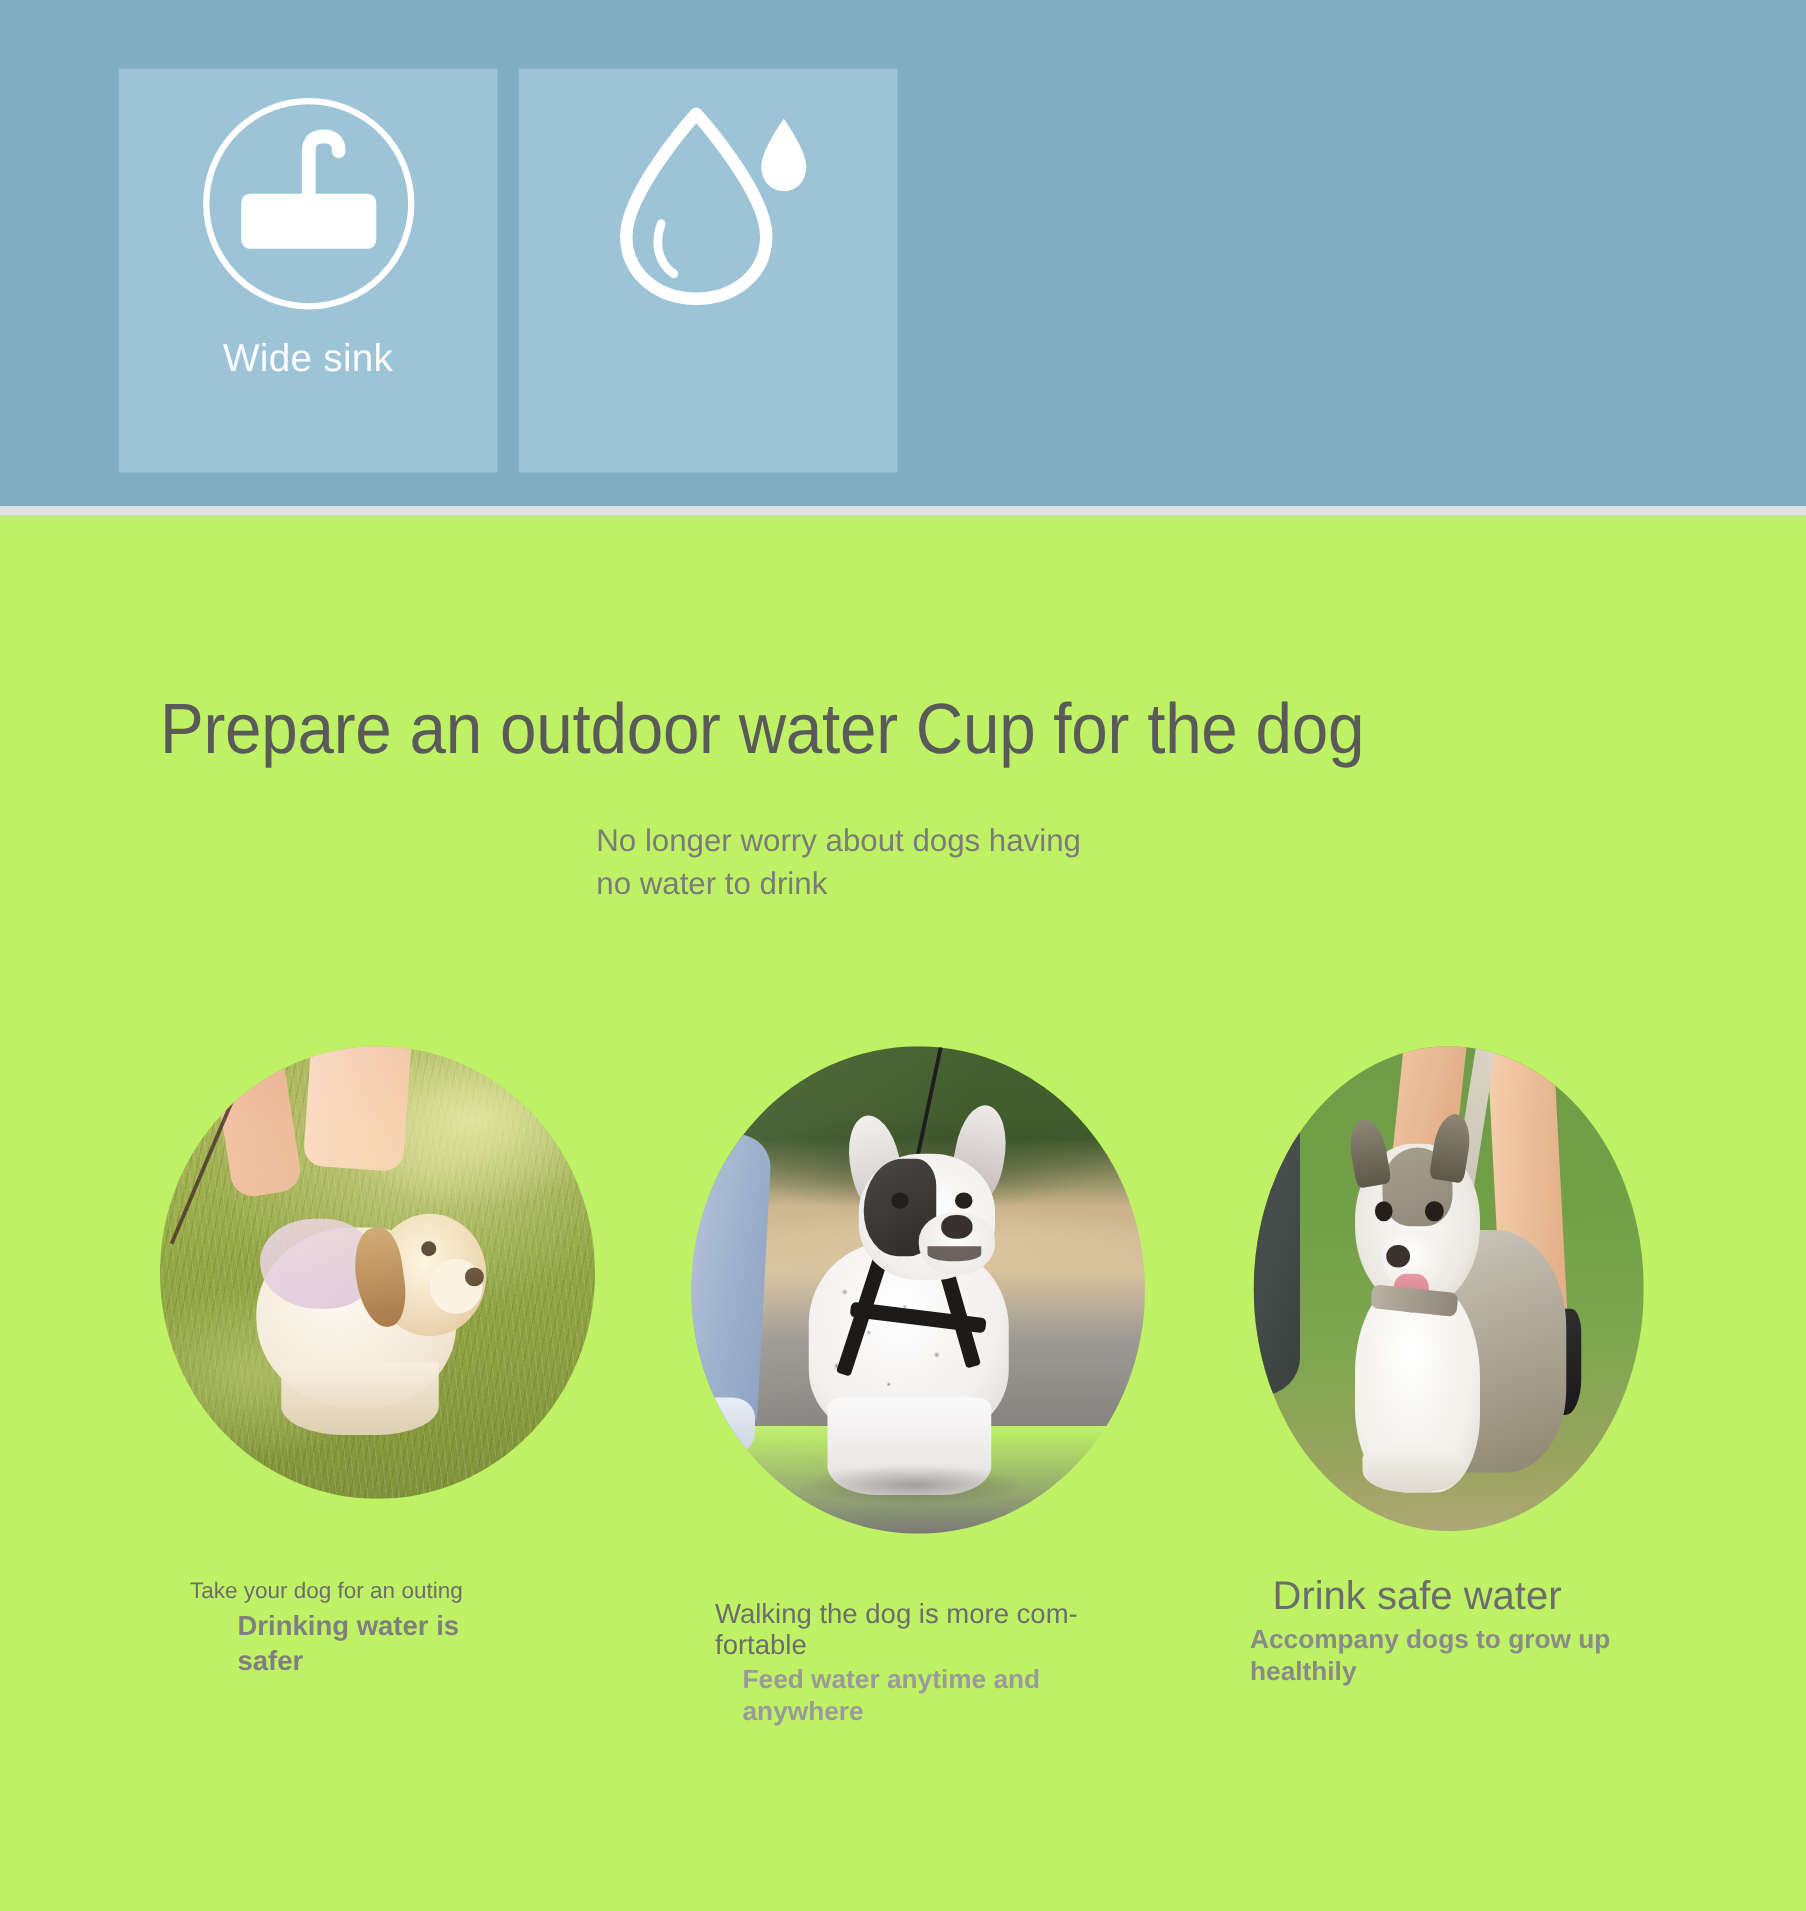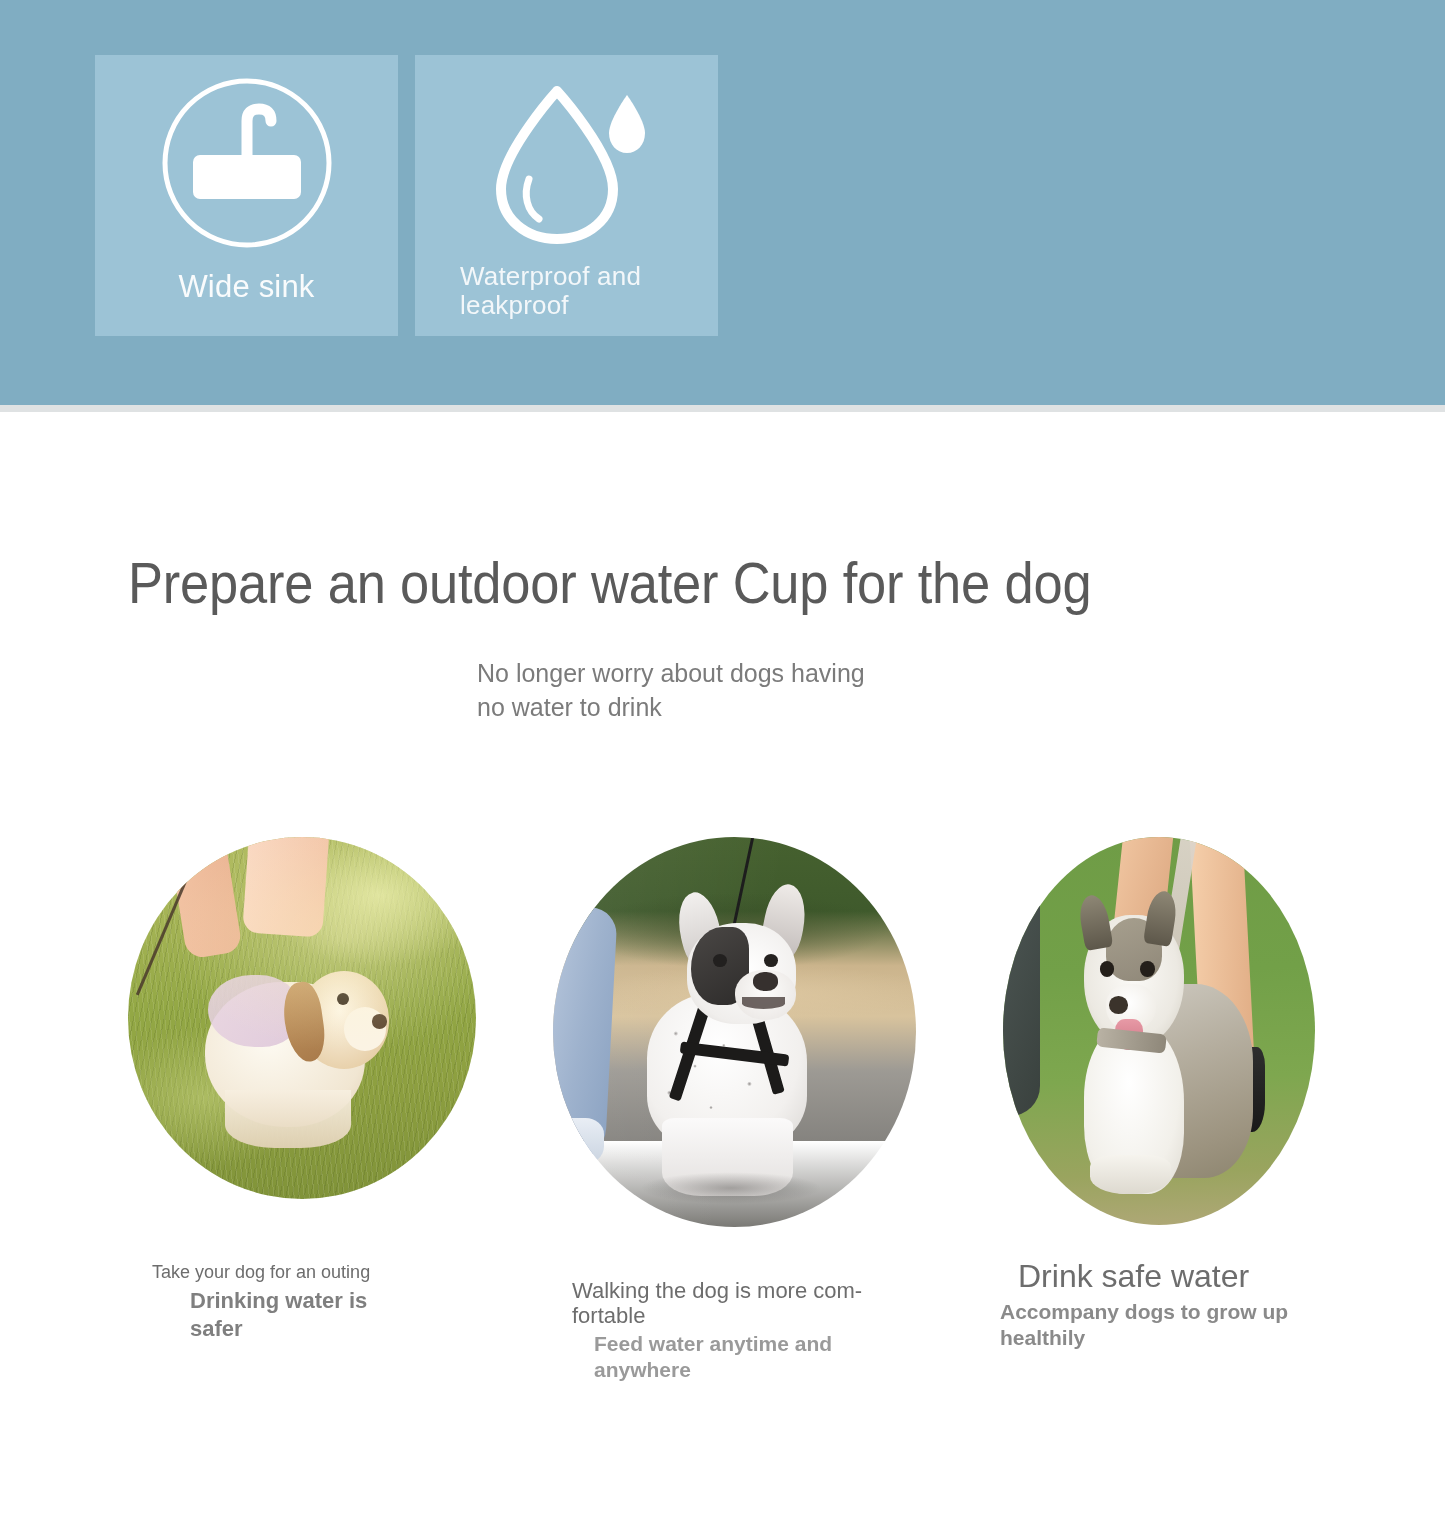--- a/index.html
+++ b/index.html
@@ -20,42 +20,42 @@
   .banner-seam {
     position:absolute; left:0; top:405px; width:1445px; height:7px;
     background:#dfe2e3;
   }
   .feature-cards {
     position:absolute; left:95px; top:55px;
     width:1258px; height:303px;
     display:flex; gap:17px;
   }
   .fcard {
-    width:303px; height:281px;
+    width:303px; height:323px;
     background:#9cc3d6;
     position:relative;
     display:flex; flex-direction:column;
   }
   .fcard-icon {
     height:215px;
     display:flex; align-items:center; justify-content:center;
   }
   .fcard-label {
     color:#ffffff;
     font-weight:300;
     line-height:1.12;
     letter-spacing:.2px;
   }
   .fcard.c1 .fcard-label { font-size:31px; text-align:center; opacity:.95; }
   .fcard.c2 .fcard-label { font-size:26px; text-align:center; opacity:.88; }
   .fcard.c3 .fcard-label { font-size:26px; text-align:left; padding-left:45px; margin-top:-8px; opacity:.88; }
   .fcard.c4 .fcard-label { font-size:23px; text-align:center; opacity:.88; }
 
   
-  .main { position:absolute; left:0; top:412px; width:1445px; height:1117px; background:#ffffff; }
+  .main { position:absolute; left:0; top:412px; width:1445px; height:1117px; background:#bef264; }
 
   .headline {
     position:absolute; left:128px; top:138px;
     width:1200px;
     font-size:57px;
     font-weight:400;
     color:#5a5a5a;
     letter-spacing:-0.2px;
     transform:scaleX(.92);
     transform-origin:left center;
@@ -262,21 +262,20 @@
 
 
       <div class="fcard c3">
         <div class="fcard-icon">
           <svg width="176" height="176" viewBox="0 0 176 176">
             <path d="M78 16 C78 16 22 78 22 114 C22 144 47 164 78 164 C109 164 134 144 134 114 C134 78 78 16 78 16 Z" fill="none" stroke="#ffffff" stroke-width="10" stroke-linejoin="round"></path>
             <path d="M50 104 C44 120 48 136 60 144" fill="none" stroke="#ffffff" stroke-width="7" stroke-linecap="round"></path>
             <path d="M148 20 C148 20 130 45 130 58 C130 70 138 78 148 78 C158 78 166 70 166 58 C166 45 148 20 148 20 Z" fill="#ffffff"></path>
           </svg>
         </div>
-        <div class="fcard-label">Waterproof and<br>leakproof</div>
       </div>
 
 
     </div>
   </div>
   <div class="banner-seam"></div>
 
   <div class="main">
 
     <div class="headline">Prepare an outdoor water Cup for the dog</div>

